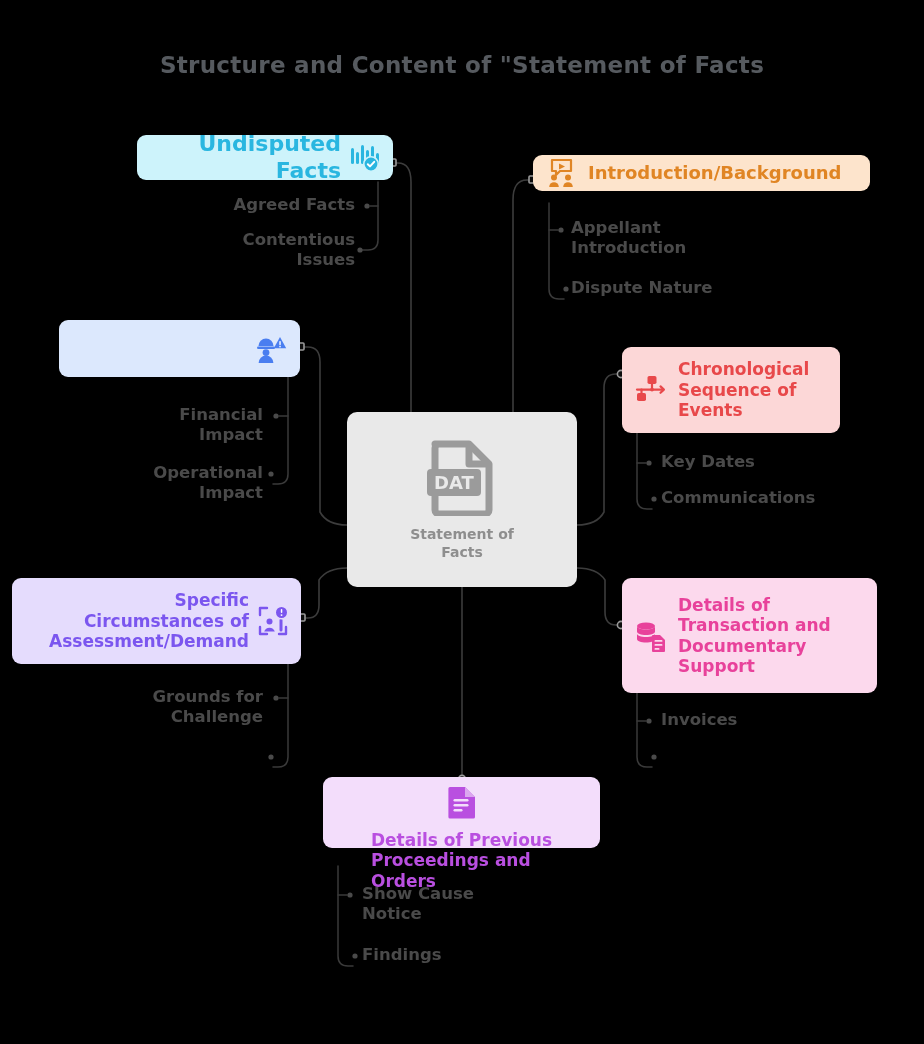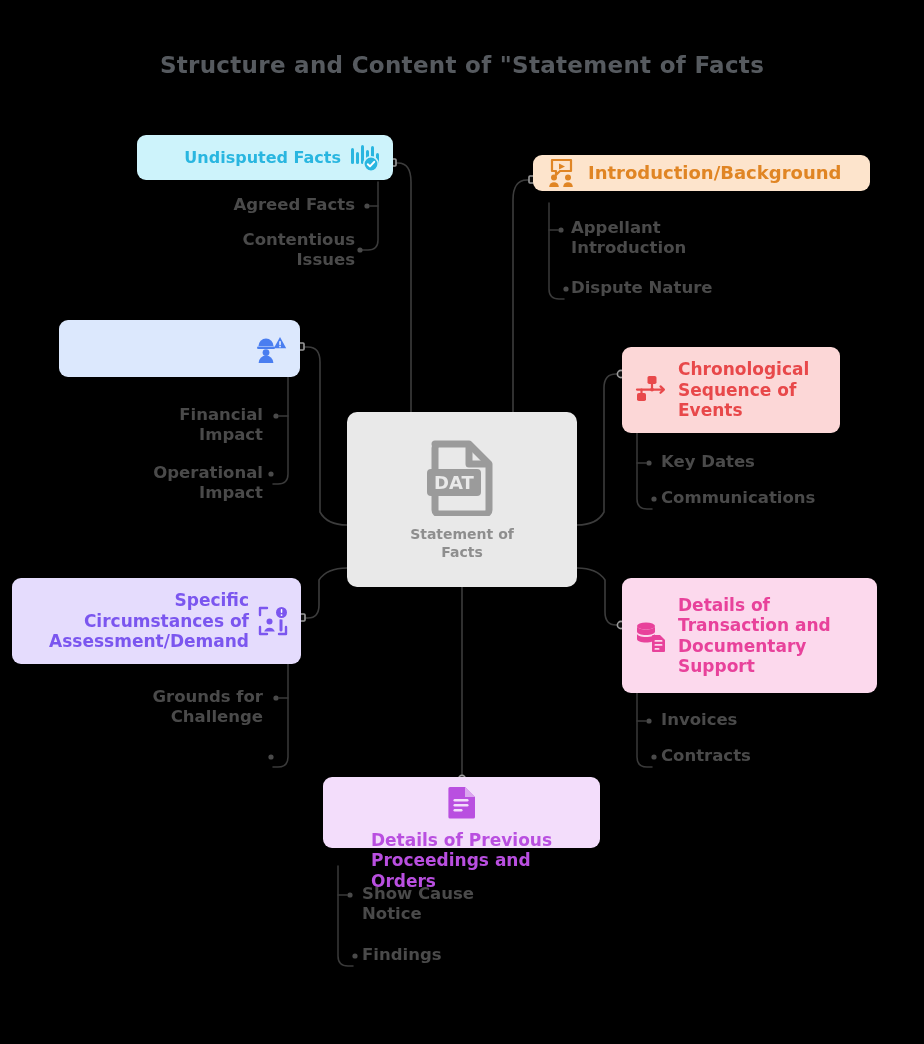--- a/index.html
+++ b/index.html
@@ -115,21 +115,21 @@
 
   
   #n-undisputed { left: 137px; top: 135px;  width: 256px; height: 45px;  }
   #n-intro      { left: 533px; top: 155px;  width: 337px; height: 36px;  }
   #n-impact     { left: 59px;  top: 320px;  width: 241px; height: 57px;  }
   #n-chrono     { left: 622px; top: 347px;  width: 218px; height: 86px;  }
   #n-specific   { left: 12px;  top: 578px;  width: 289px; height: 86px;  }
   #n-details    { left: 622px; top: 578px;  width: 255px; height: 115px; }
   #n-previous   { left: 323px; top: 777px;  width: 277px; height: 71px; flex-direction: column;  }
 
-  #n-undisputed .lbl { font-size: 16px; }
+  #n-undisputed .lbl { font-size: 22px; }
   #n-intro .lbl      { font-size: 18px; }
   #n-impact .lbl     { font-size: 17px; text-align: right; }
   #n-chrono .lbl     { font-size: 17px; }
   #n-specific .lbl   { font-size: 17px; text-align: right; }
   #n-details .lbl    { font-size: 17px; }
   #n-previous .lbl   { font-size: 17px; }
 
   
   .node.icon-left { justify-content: flex-start; gap: 11px; }
   
@@ -361,19 +361,18 @@
   <div class="sub right-align" style="left:60px; top:463px; width:203px;">Operational
 Impact</div>
 
   <div class="sub left-align" style="left:661px; top:452px; width:230px;">Key Dates</div>
   <div class="sub left-align" style="left:661px; top:488px; width:230px;">Communications</div>
 
   <div class="sub right-align" style="left:58px; top:687px; width:205px;">Grounds for
 Challenge</div>
 
   <div class="sub left-align" style="left:661px; top:710px; width:220px;">Invoices</div>
-  <div class="sub left-align" style="left:661px; top:746px; width:220px;">Contracts</div>
 
   <div class="sub left-align" style="left:362px; top:884px; width:230px;">Show Cause
 Notice</div>
   <div class="sub left-align" style="left:362px; top:945px; width:230px;">Findings</div>
 
 </div>
 
 </body></html>

